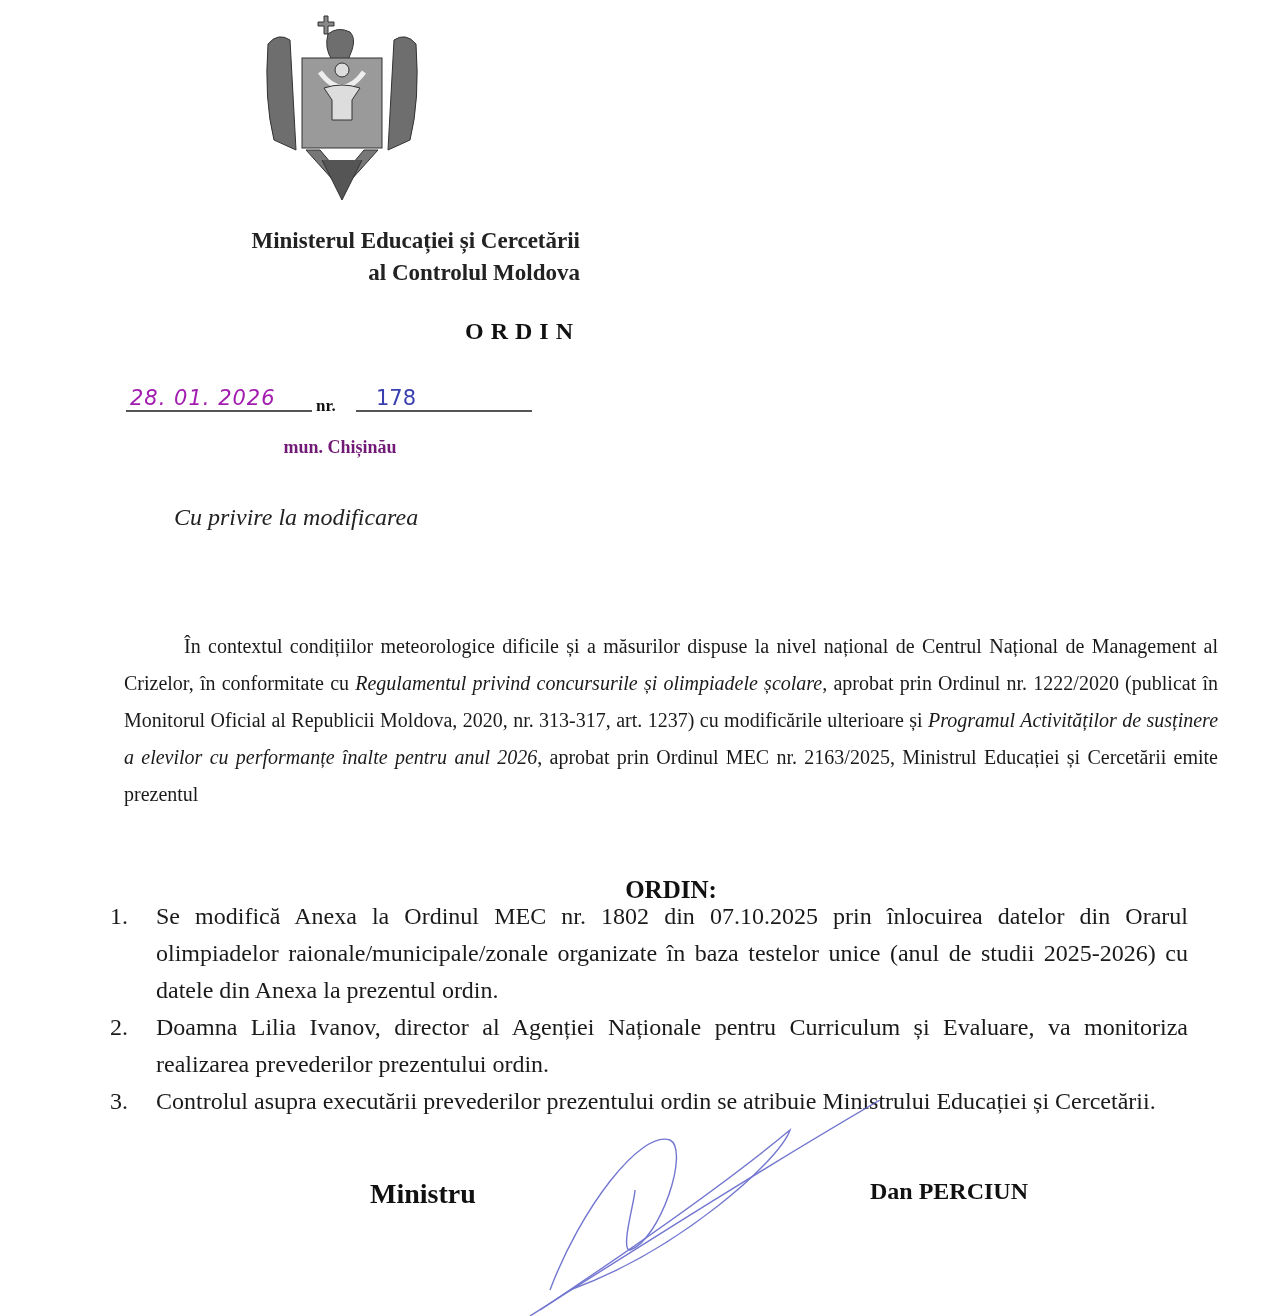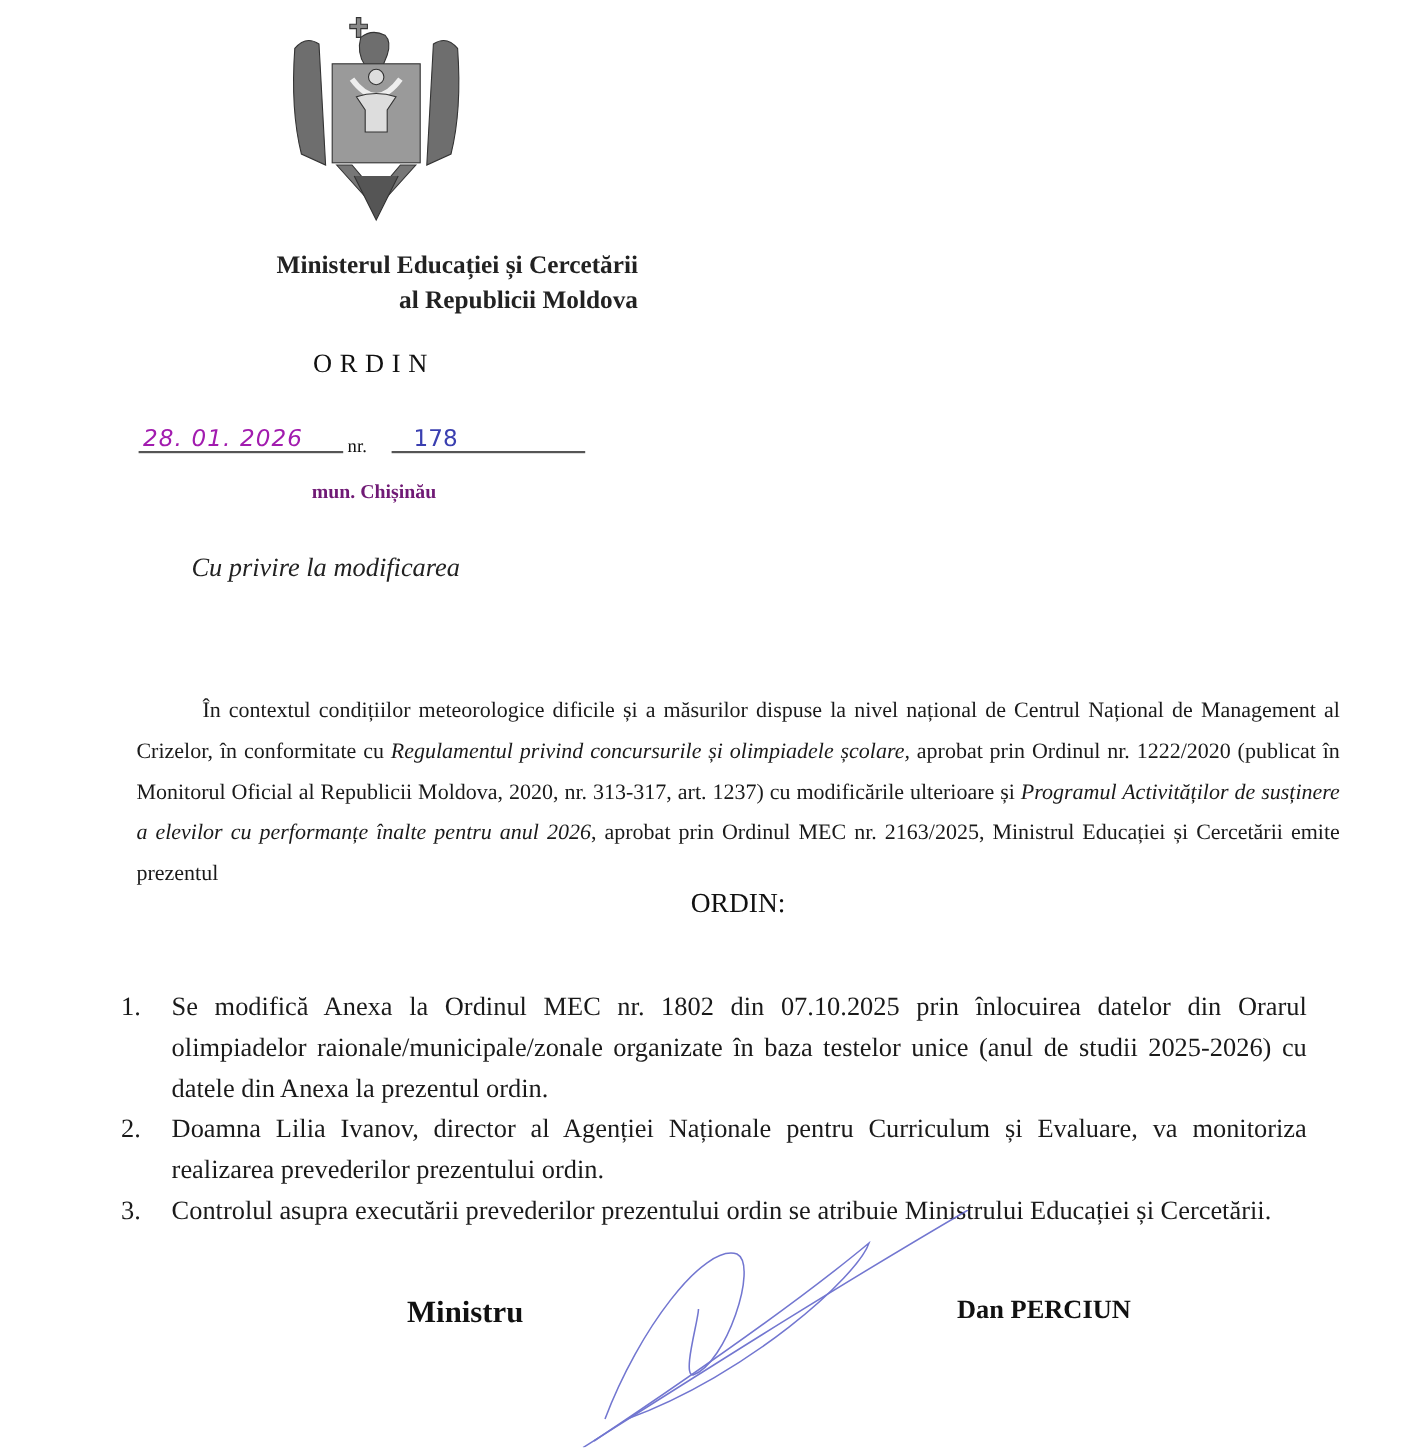--- a/index.html
+++ b/index.html
@@ -2,31 +2,31 @@
 <html><head>
   <meta charset="utf-8">
   <style>
     html, body { margin:0; padding:0; background:#ffffff; }
     body { width:1280px; height:1316px; position:relative; overflow:hidden; color:#111; font-family:"Liberation Serif", serif; }
     .abs { position:absolute; }
     .crest { left:262px; top:8px; width:160px; height:196px; }
     .ministry { left:100px; width:480px; text-align:right; font-weight:bold; font-size:23px; line-height:30px; color:#222; }
     .m1 { top:226px; }
     .m2 { top:258px; }
-    .ordin-title { left:100px; width:480px; top:318px; text-align:center; font-weight:normal; font-size:24px; letter-spacing:7px; }
+    .ordin-title { left:100px; width:480px; top:318px; text-align:right; font-weight:bold; font-size:24px; letter-spacing:7px; }
     .date-hand { left:130px; top:386px; font-family:"DejaVu Sans", sans-serif; font-style:italic; color:#a21caf; font-size:21px; letter-spacing:1px; }
     .nr-hand { left:376px; top:386px; font-family:"DejaVu Sans", sans-serif; color:#3a3fb0; font-size:21px; }
     .line1 { left:126px; top:410px; width:186px; height:2px; background:#555; }
     .line2 { left:356px; top:410px; width:176px; height:2px; background:#555; }
-    .nr-label { left:316px; top:396px; font-weight:normal; font-size:17px; }
+    .nr-label { left:316px; top:396px; font-weight:bold; font-size:17px; }
     .city { left:100px; width:480px; top:437px; text-align:center; font-weight:bold; font-size:18px; color:#701a75; }
     .subject { left:174px; top:502px; font-style:italic; font-size:24px; line-height:30px; color:#222; }
     .body-text { left:124px; top:628px; width:1094px; font-size:20px; line-height:37px; text-align:justify; color:#1a1a1a; }
     .indent { display:inline-block; width:60px; }
-    .ordin2 { left:124px; width:1094px; top:808px; text-align:center; font-weight:normal; font-size:25px; }
+    .ordin2 { left:124px; width:1094px; top:876px; text-align:center; font-weight:bold; font-size:25px; }
     .list { left:110px; top:898px; width:1078px; font-size:24px; line-height:37px; color:#1a1a1a; }
     .li { display:flex; margin-bottom:0; }
     .li-num { width:46px; flex:none; }
     .li-text { flex:1; text-align:justify; }
     .minister-label { left:370px; top:1178px; font-weight:bold; font-size:28px; }
     .minister-name { left:870px; top:1178px; font-weight:bold; font-size:24px; }
     .signature { left:430px; top:1100px; width:460px; height:216px; }
   </style>
 </head>
 <body>
@@ -40,21 +40,21 @@
     <rect x="40" y="50" width="80" height="90" fill="#9a9a9a"></rect>
     <path d="M58 64 q22 30 44 0" fill="none" stroke="#eee" stroke-width="5"></path>
     <circle cx="80" cy="62" r="7" fill="#ddd"></circle>
     <path d="M62 80 q18 -6 36 0 l-8 12 l0 20 l-20 0 l0 -20z" fill="#ddd"></path>
     <path d="M44 142 l36 40 l36 -40 l-14 0 l-22 26 l-22 -26z" fill="#777"></path>
     <path d="M60 152 l20 40 l20 -40" fill="#555"></path>
   </g>
 </svg>
 
 <div class="abs ministry m1">Ministerul Educației și Cercetării</div>
-<div class="abs ministry m2">al Republicii Moldova</div>
+<div class="abs ministry m2">al Controlul Moldova</div>
 <div class="abs ordin-title">ORDIN</div>
 
 <div class="abs date-hand">28. 01. 2026</div>
 <div class="abs line1"></div>
 <div class="abs nr-label">nr.</div>
 <div class="abs nr-hand">178</div>
 <div class="abs line2"></div>
 <div class="abs city">mun. Chișinău</div>
 
 <div class="abs subject">

